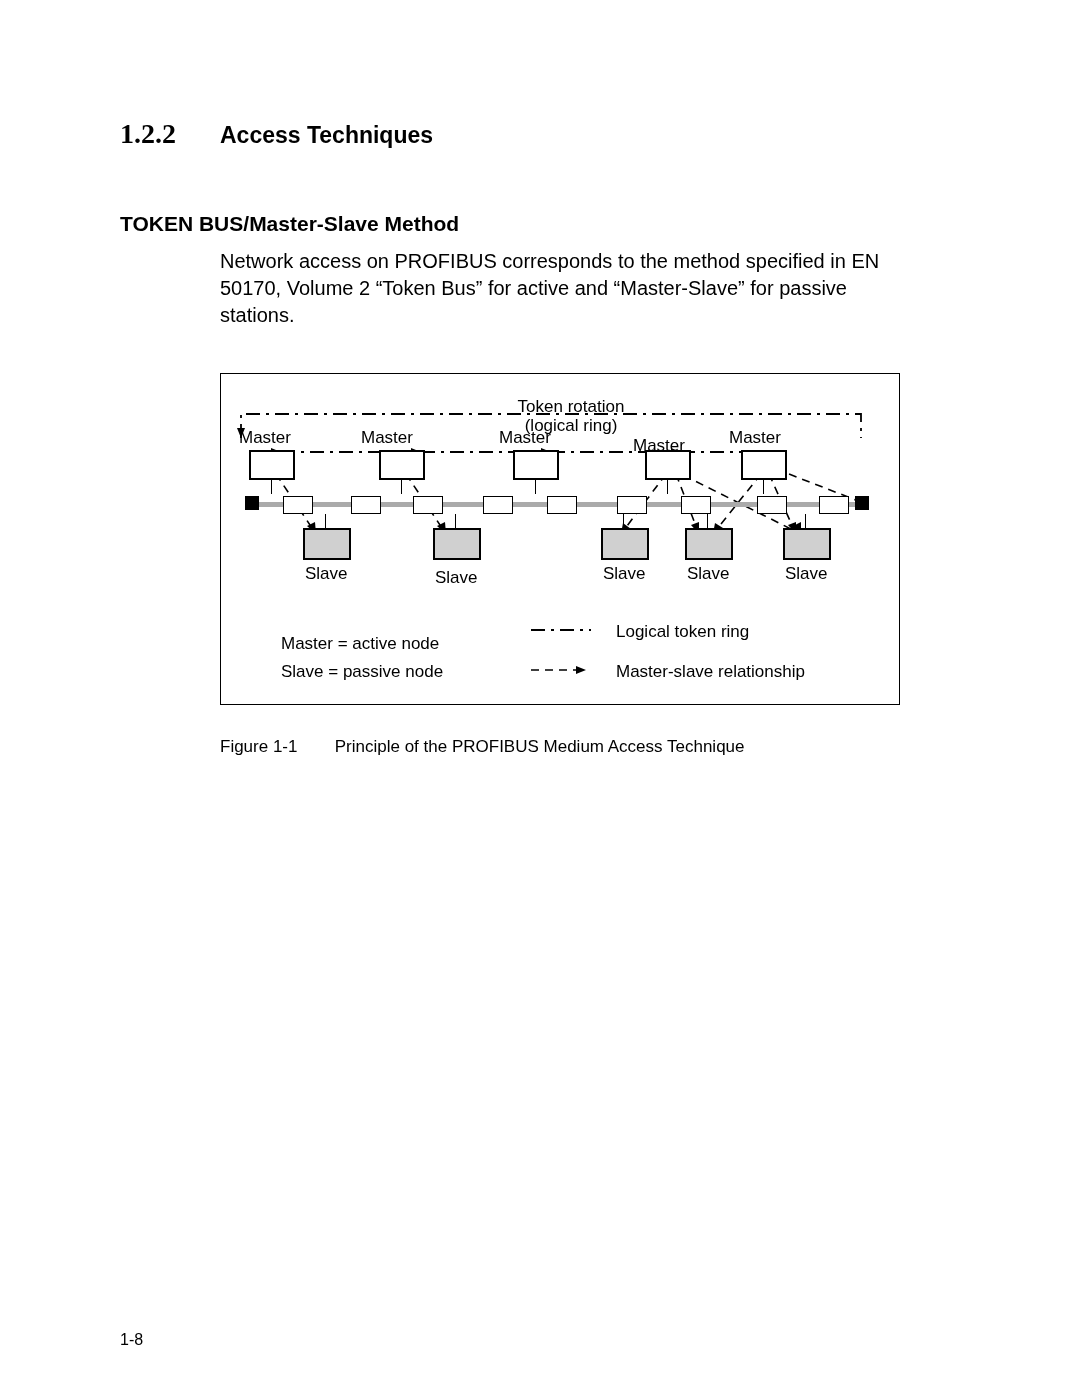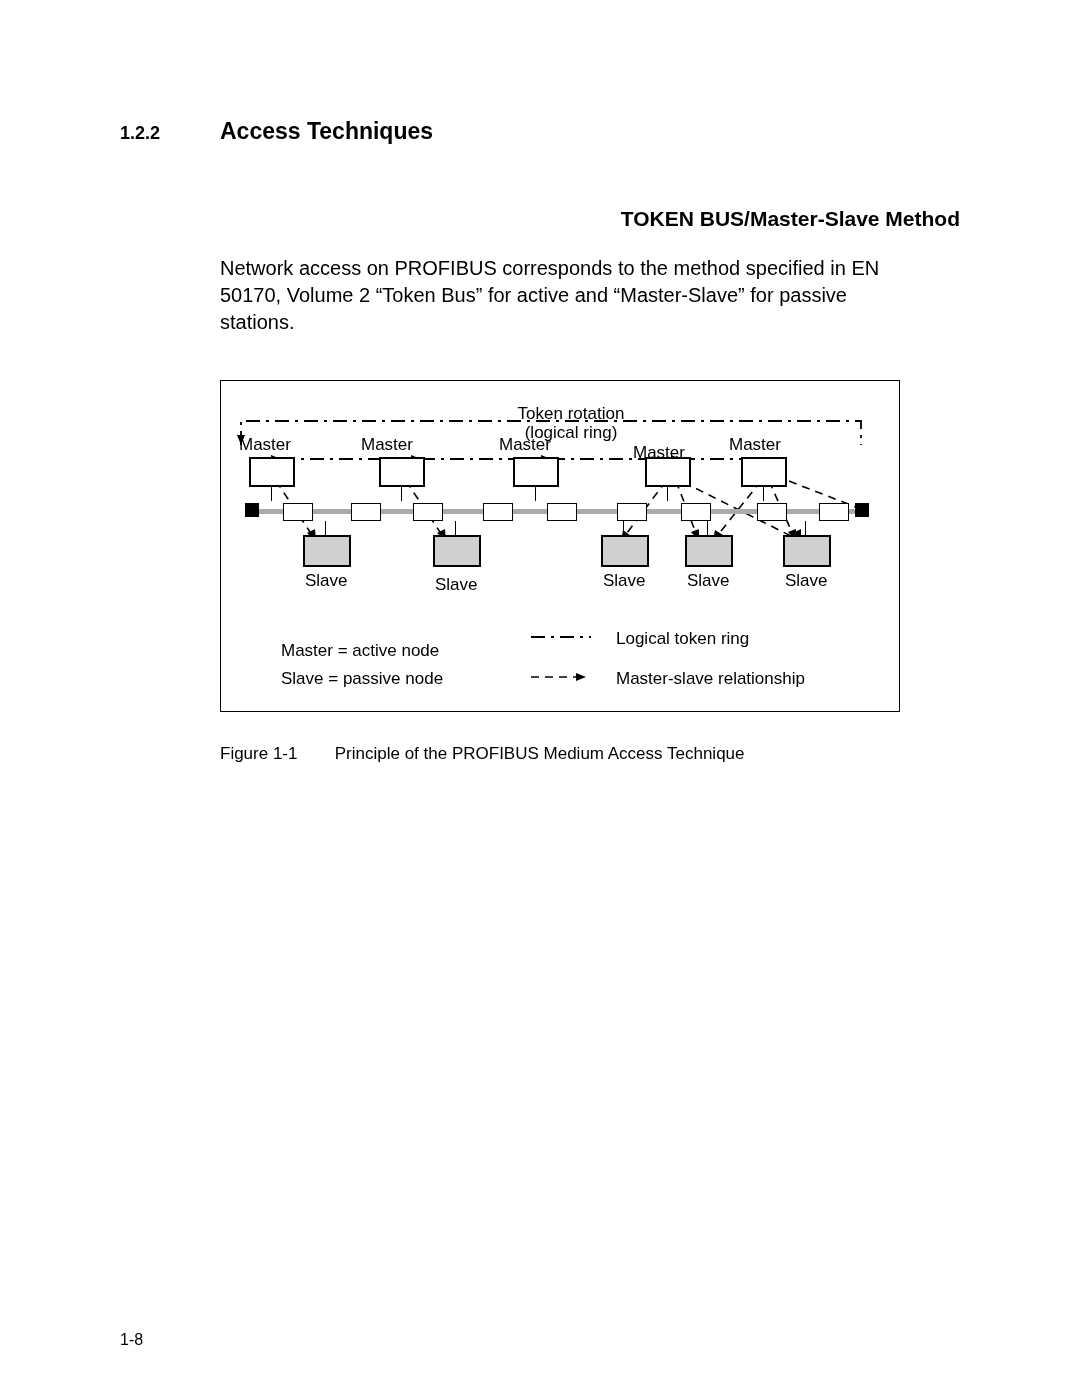--- a/index.html
+++ b/index.html
@@ -26,35 +26,35 @@
     padding-bottom: 6px;
     border-bottom: 1.5px solid #000;
   }
   .section-number-row {
     margin-top: 78px;
     display: flex;
     align-items: baseline;
   }
   .section-number {
     font-weight: bold;
-    font-size: 18px;
+    font-size: 28px;
     width: 100px;
+    font-family: Liberation Serif, serif;
   }
   .section-title {
     font-weight: bold;
     font-size: 23px;
   }
   .subheading {
     font-weight: bold;
     font-size: 21px;
     margin-top: 62px;
-    text-align: right;
   }
   .body-para {
-    margin-top: 24px;
+    margin-top: 12px;
     margin-left: 100px;
     font-size: 20px;
     line-height: 1.35;
     max-width: 680px;
   }
   .figure-box {
     margin-top: 44px;
     margin-left: 100px;
     width: 680px;
     height: 332px;

